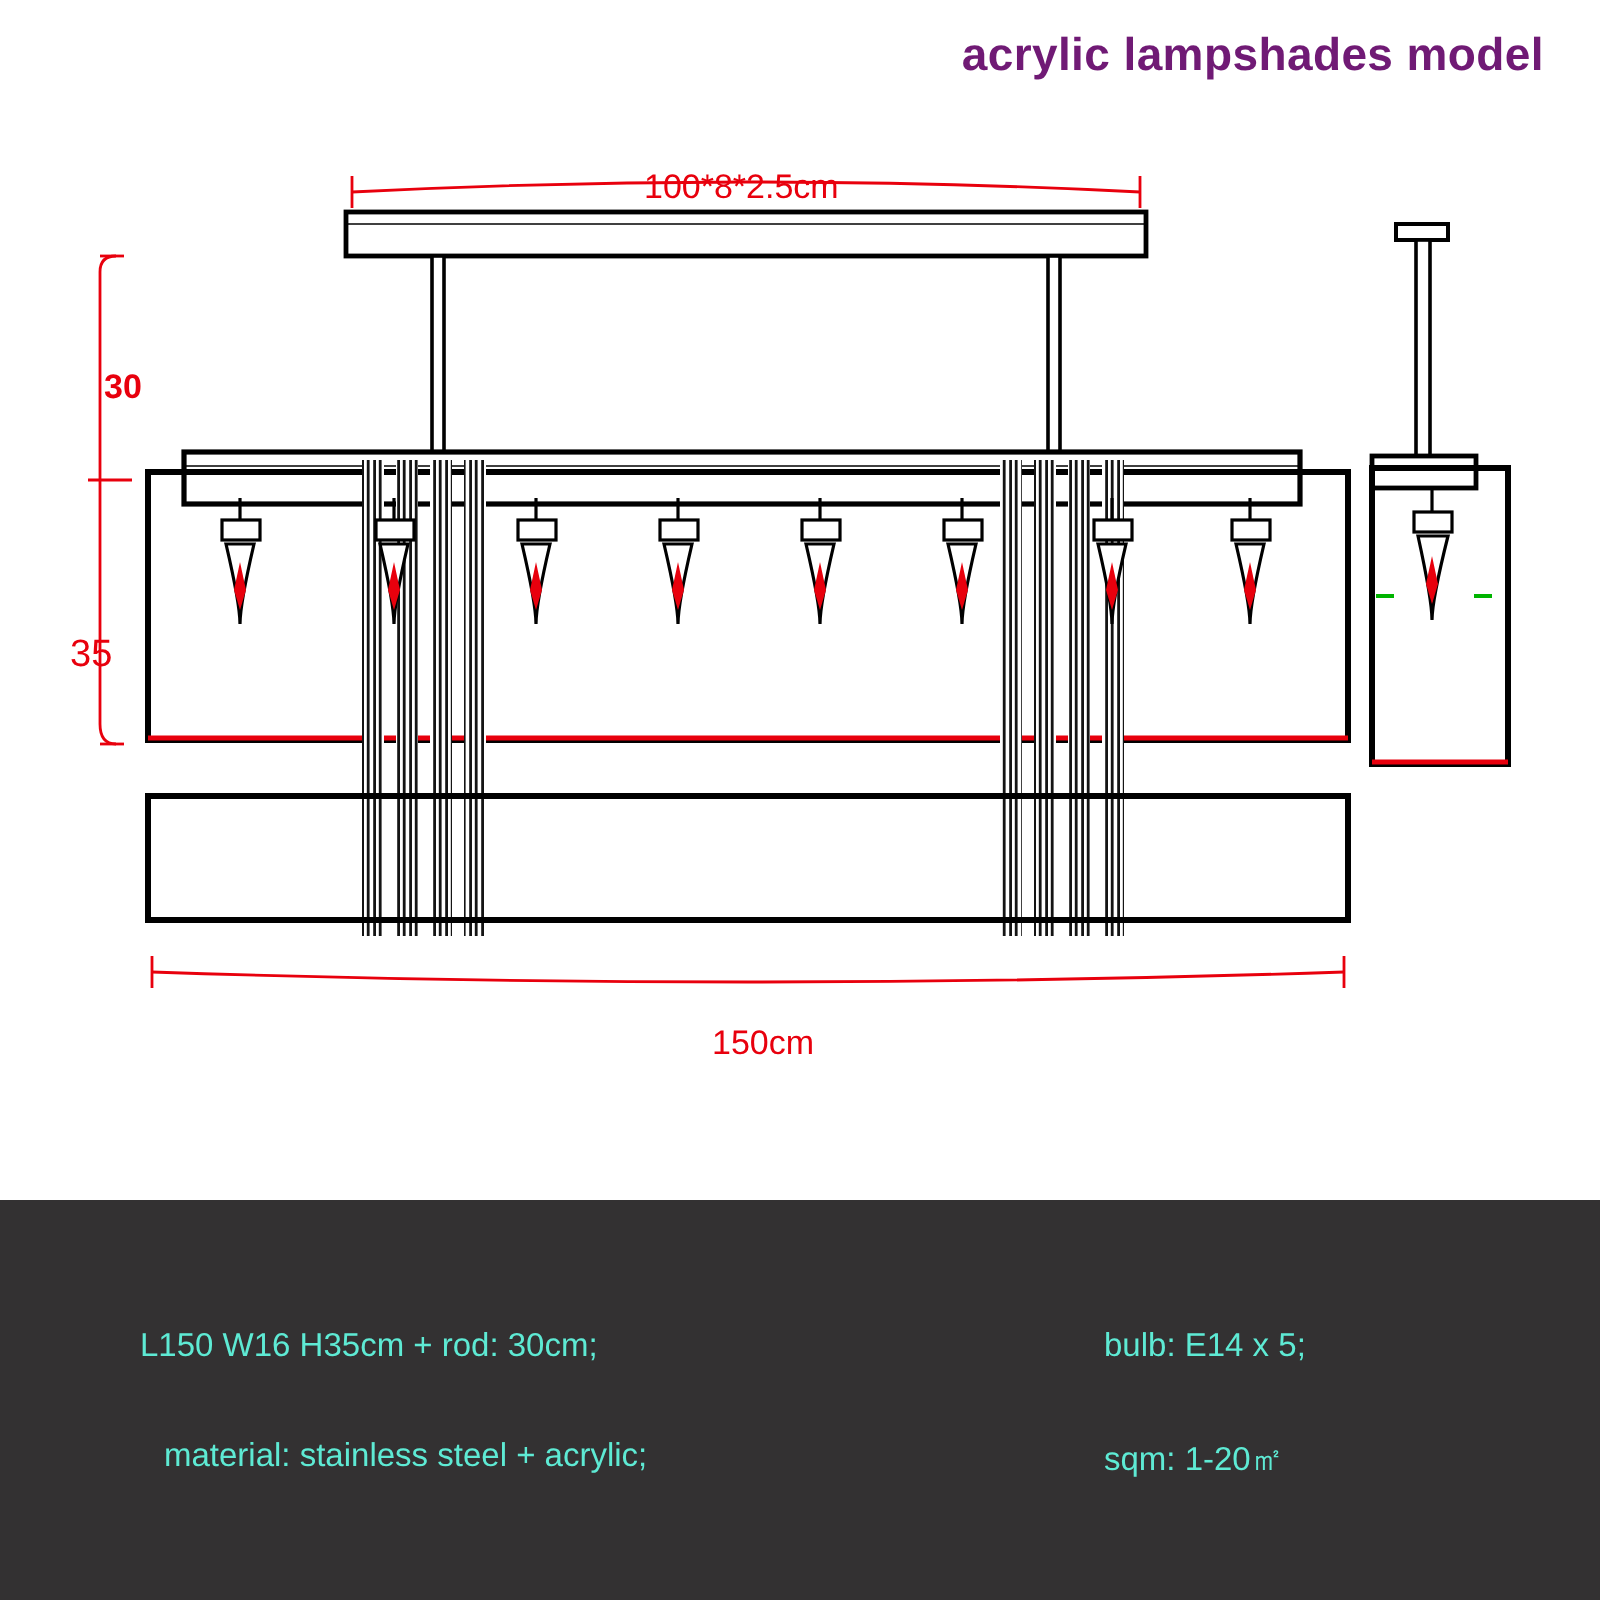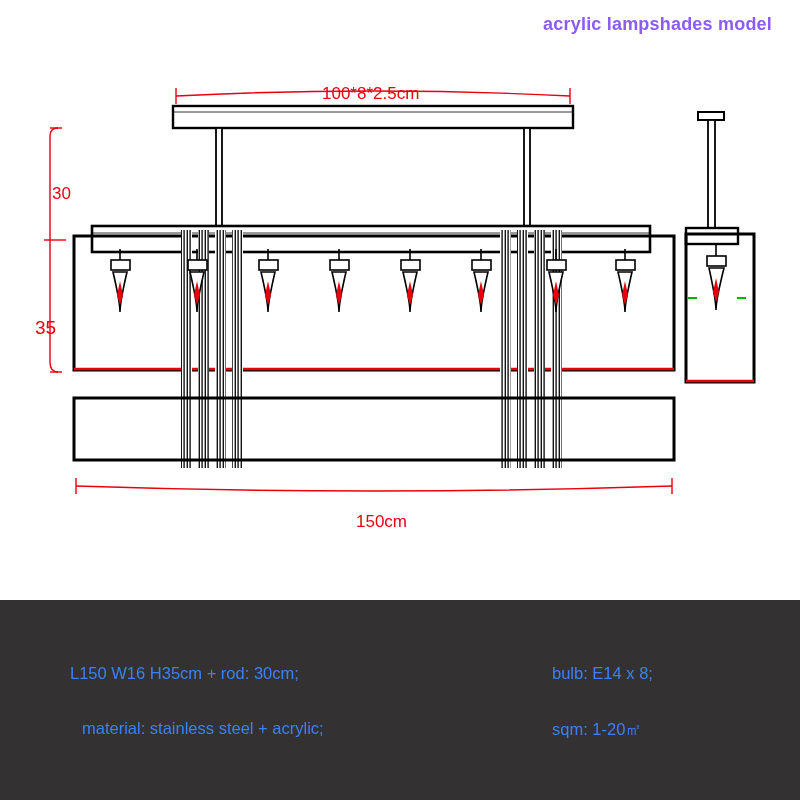--- a/index.html
+++ b/index.html
@@ -13,22 +13,22 @@
     font-family: "Liberation Sans", sans-serif;
     overflow: hidden;
     position: relative;
   }
 
   
   #title {
     position: absolute;
     top: 14px;
     right: 28px;
-    color: #8b5cf6;
-    font-size: 18px;
+    color: #701a75;
+    font-size: 23px;
     font-weight: bold;
     letter-spacing: 0.2px;
   }
 
   
   #drawing {
     position: absolute;
     left: 0;
     top: 0;
     width: 800px;
@@ -50,36 +50,37 @@
   }
   #dim-bottom-label {
     left: 356px;
     top: 500px;
     font-size: 17px;
   }
   #dim-h30-label {
     left: 52px;
     top: 172px;
     font-size: 17px;
+    font-weight: bold;
   }
   #dim-h35-label {
     left: 35px;
     top: 305px;
     font-size: 19px;
   }
 
   
   #info-panel {
     position: absolute;
     left: 0;
     top: 600px;
     width: 800px;
     height: 200px;
     background: #333132;
-    color: #3b82f6;
+    color: #5eead4;
   }
   .info-cell {
     position: absolute;
     font-size: 16.5px;
     white-space: nowrap;
   }
   #info-size  { left: 70px;  top: 664px; }
   #info-mat   { left: 70px;  top: 719px; }
   #info-bulb  { left: 552px; top: 664px; }
   #info-sqm   { left: 552px; top: 719px; }
@@ -253,15 +254,15 @@
   
   <div class="dim-label" id="dim-top-label">100*8*2.5cm</div>
   <div class="dim-label" id="dim-bottom-label">150cm</div>
   <div class="dim-label" id="dim-h30-label">30</div>
   <div class="dim-label" id="dim-h35-label">35</div>
 </div>
 
 <div id="info-panel">
   <div class="info-cell" id="info-size">L150 W16 H35cm + rod: 30cm;</div>
   <div class="info-cell" id="info-mat">material: stainless steel + acrylic;</div>
-  <div class="info-cell" id="info-bulb">bulb: E14 x 8;</div>
+  <div class="info-cell" id="info-bulb">bulb: E14 x 5;</div>
   <div class="info-cell" id="info-sqm">sqm: 1-20㎡</div>
 </div>
 
 </body></html>

